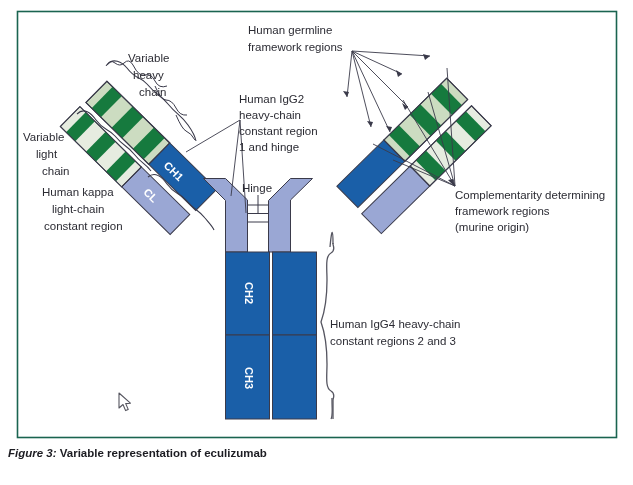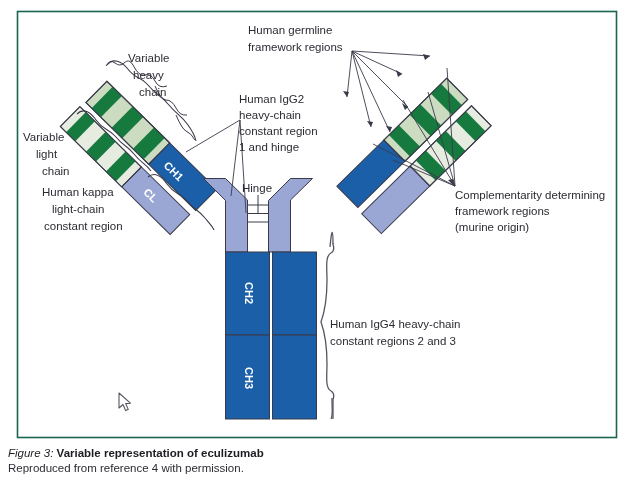--- a/index.html
+++ b/index.html
@@ -48,21 +48,21 @@
   }
   .caption-line1 {
     font-size: 11.5px;
     color: #1c1c22;
     font-weight: bold;
     line-height: 15px;
     white-space: nowrap;
   }
   .caption-line1 .figno {
     font-style: italic;
-    font-weight: normal;
+    font-weight: bold;
   }
   .caption-line2 {
     font-size: 11.5px;
     color: #2b2b33;
     font-weight: normal;
     line-height: 15px;
     white-space: nowrap;
   }
   .cursor {
     position: absolute;
@@ -248,16 +248,15 @@
 
   <svg class="cursor" viewBox="0 0 14 20">
     <polygon points="1,1 1,16 5,12.5 7.6,18.6 10.2,17.4 7.7,11.6 12.4,11.2" fill="#ffffff" stroke="#55555f" stroke-width="1.1" stroke-linejoin="round"></polygon>
   </svg>
 
   <div class="caption-wrap">
     <div class="caption-line1">
       <span class="figno">Figure 3:</span>
       <span>Variable representation of eculizumab</span>
     </div>
-    <div class="caption-line2">Reproduced from reference 4 with permission.</div>
   </div>
 
 </div>
 
 </body></html>

